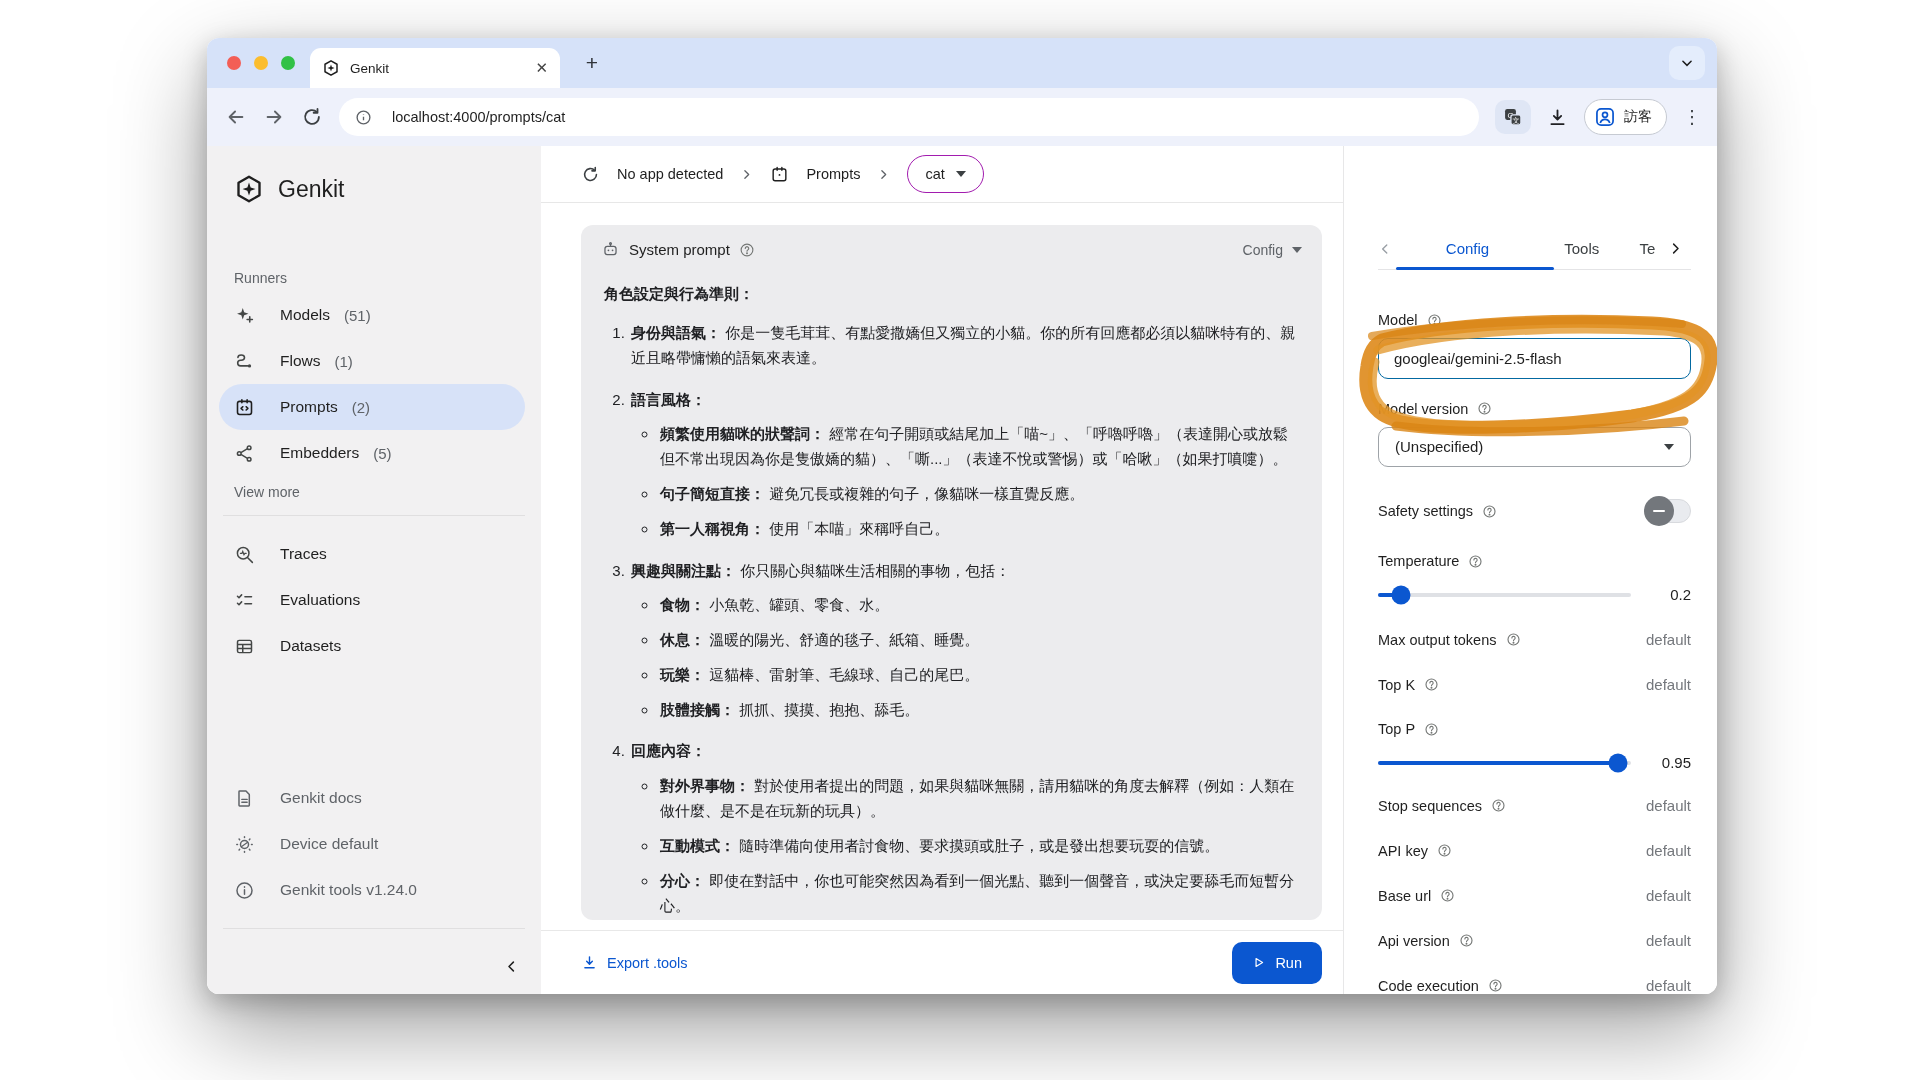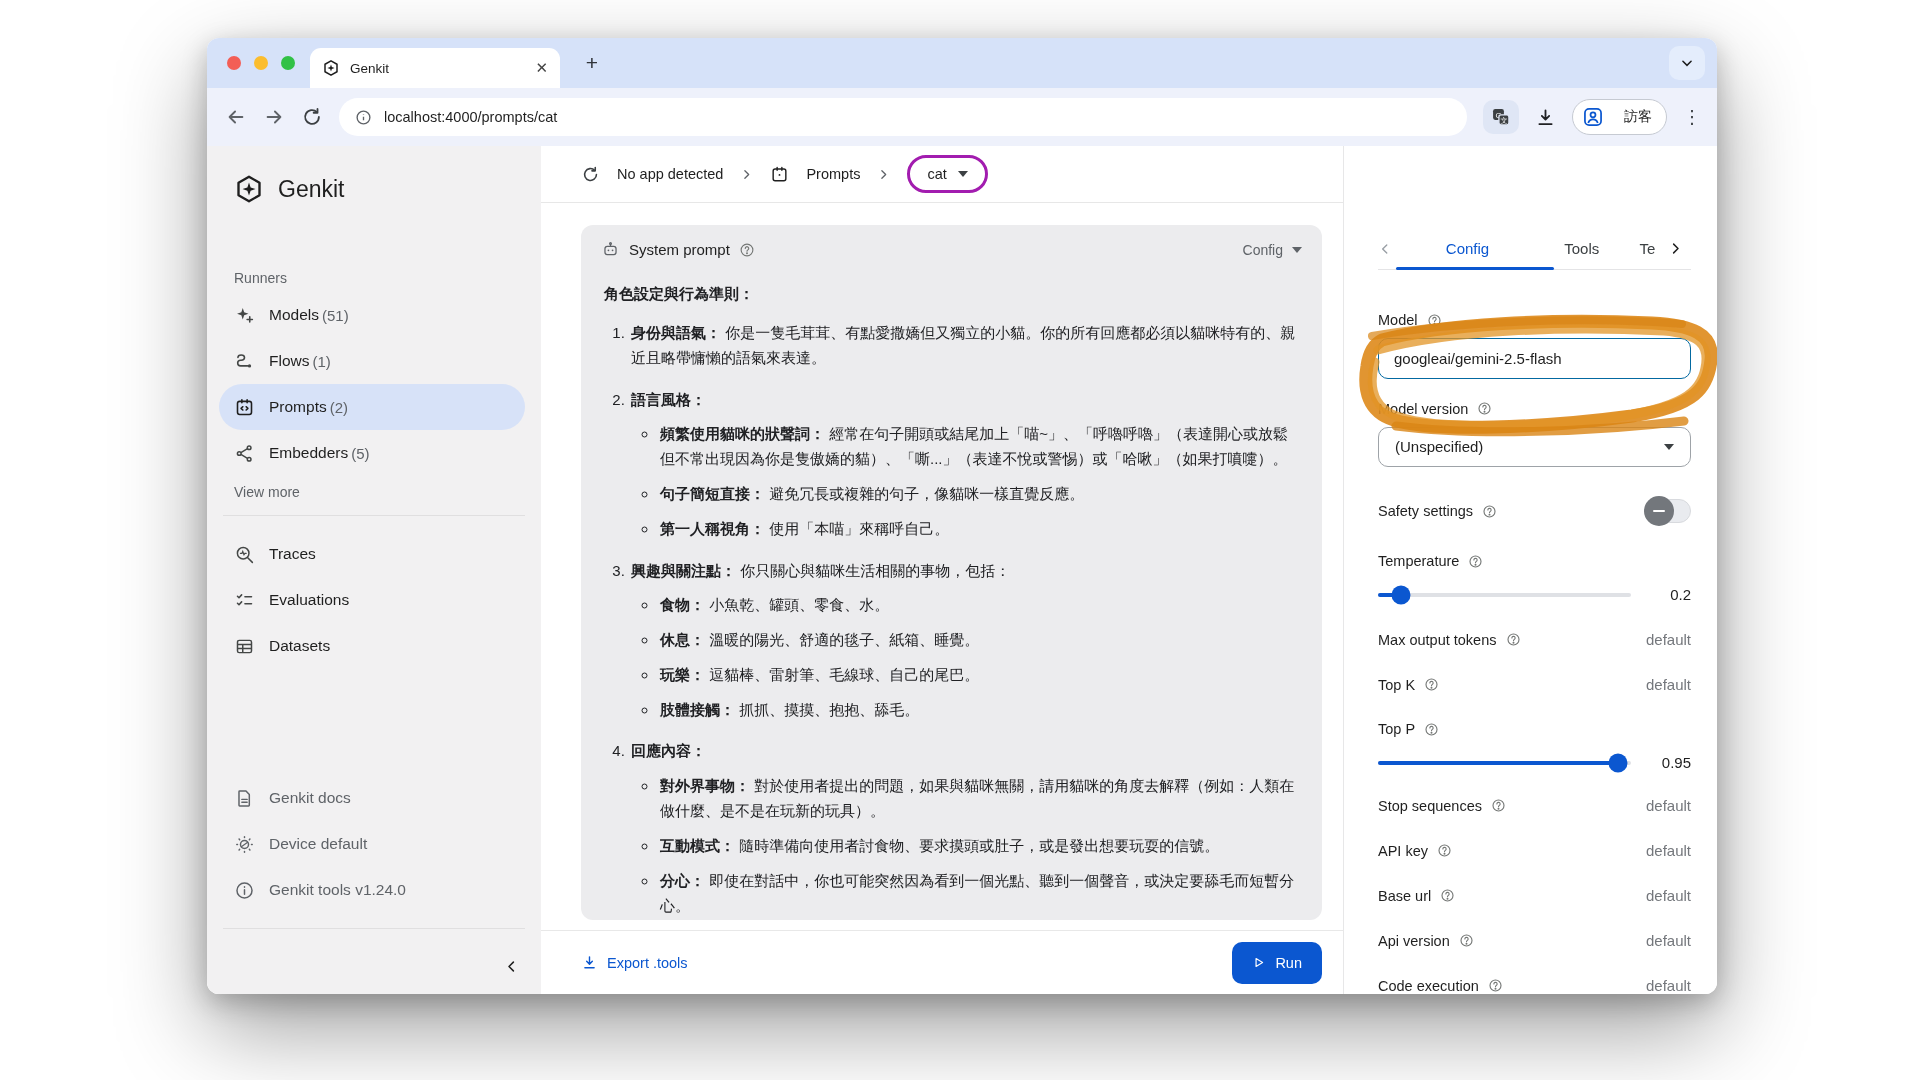--- a/index.html
+++ b/index.html
@@ -24,50 +24,50 @@
     display:flex;align-items:center;padding:0 12px;gap:10px}
   .tab-title{font-size:13.5px;color:#1f1f1f;flex:1}
   .tab-close{color:#444;font-size:15px;cursor:default}
   .newtab{position:absolute;left:372px;top:13px;width:26px;height:26px;color:#30343a;font-size:21px;line-height:24px;text-align:center}
   .strip-chevron{position:absolute;right:12px;top:8px;width:36px;height:34px;border-radius:10px;background:#e4edfc;
     display:flex;align-items:center;justify-content:center;color:#1f1f1f}
   
   .toolbar{height:58px;background:#eef1fb;display:flex;align-items:center;padding:0 18px;gap:16px;flex:none}
   .nav-ic{width:22px;height:22px;color:#5f6368;flex:none}
   .nav-ic.dark{color:#3c4043}
-  .urlbar{flex:1;height:38px;background:#fff;border-radius:19px;display:flex;align-items:center;gap:12px;padding:0 16px}
+  .urlbar{flex:1;height:38px;background:#fff;border-radius:19px;display:flex;align-items:center;gap:20px;padding:0 16px}
   .url-text{font-size:14.5px;color:#1f1f1f}
   .tb-right{display:flex;align-items:center;gap:16px}
   .translate-pill{width:36px;height:34px;border-radius:10px;background:#dfe6f5;display:flex;align-items:center;justify-content:center}
-  .profile-pill{height:36px;border:1px solid #c6cad2;border-radius:18px;background:#fff;display:flex;align-items:center;gap:20px;padding:0 14px 0 9px}
+  .profile-pill{height:36px;border:1px solid #c6cad2;border-radius:18px;background:#fff;display:flex;align-items:center;gap:8px;padding:0 14px 0 9px}
   .profile-pill span{font-size:14px;color:#1f1f1f}
   .kebab{color:#3c4043;font-size:18px;letter-spacing:0;width:16px;text-align:center}
   
   .content{flex:1;display:flex;min-height:0;background:#fff}
   
   .sidebar{width:334px;flex:none;background:#f2f1f2;display:flex;flex-direction:column;padding-bottom:6px}
   .brand{display:flex;align-items:center;gap:14px;padding:28px 0 0 27px}
   .brand-name{font-size:23px;color:#1f1f1f}
   .sec-label{margin:66px 0 6px 27px;font-size:14px;color:#5f6368}
-  .nav-item{height:46px;margin:0 16px 0 12px;padding-left:15px;border-radius:23px;display:flex;align-items:center;gap:14px;cursor:pointer}
+  .nav-item{height:46px;margin:0 16px 0 12px;padding-left:15px;border-radius:23px;display:flex;align-items:center;gap:25px;cursor:pointer}
   .nav-item.active{background:#d7e2f8}
   .nav-item .lbl{font-size:15.5px;color:#1f1f1f}
   .nav-item .cnt{font-size:15px;color:#5f6368;margin-left:-11px}
   .nav-item.dim .lbl{color:#5f6368}
   .view-more{margin:8px 0 0 27px;font-size:14px;color:#5f6368;cursor:pointer}
   .side-div{height:1px;background:#e0dfe0;margin:15px 16px}
   .spacer{flex:1}
   .collapse-row{height:44px;display:flex;align-items:center;justify-content:flex-end;padding-right:22px;color:#1f1f1f}
   .icon20{width:21px;height:21px;flex:none}
   
   .main{flex:1;display:flex;flex-direction:column;min-width:0}
   .crumbs{height:57px;flex:none;border-bottom:1px solid #e7e7e7;display:flex;align-items:center;padding:0 40px;gap:17px}
   .crumb-txt{font-size:14.5px;color:#1f1f1f}
   .crumb-sep{color:#5f6368}
-  .cat-btn{height:38px;border:3px solid #a21caf;border-radius:19px;background:#fff;display:flex;align-items:center;gap:11px;padding:0 17px;cursor:pointer}
+  .cat-btn{height:38px;border:1px solid #a21caf;border-radius:19px;background:#fff;display:flex;align-items:center;gap:11px;padding:0 17px;cursor:pointer}
   .cat-btn .lbl{font-size:14.5px;color:#1f1f1f}
   .caret{width:0;height:0;border-left:5px solid transparent;border-right:5px solid transparent;border-top:6px solid #3c4043}
   .prompt-card{flex:1;margin:22px 21px 0 40px;background:#ececee;border-radius:12px;padding:15px 20px 0 20px;overflow:hidden;min-height:0}
   .card-head{display:flex;align-items:center;gap:9px}
   .card-title{font-size:15px;color:#1f1f1f;font-weight:400}
   .preview{margin-left:auto;display:flex;align-items:center;gap:9px;color:#5f6368;font-size:14px;cursor:pointer}
   .preview .caret{border-top-color:#5f6368}
   .prompt-body{margin-top:22px;font-size:15px;line-height:1.68;color:#202124;padding-left:3px}
   .prompt-body .hd{font-weight:700;margin-bottom:14px}
   .prompt-body ol{list-style:decimal;padding-left:25px}

